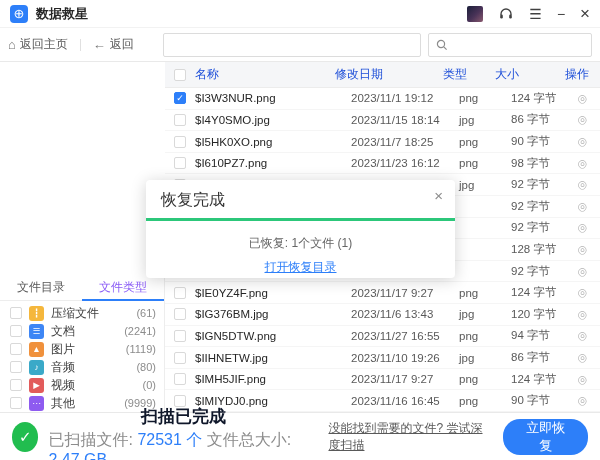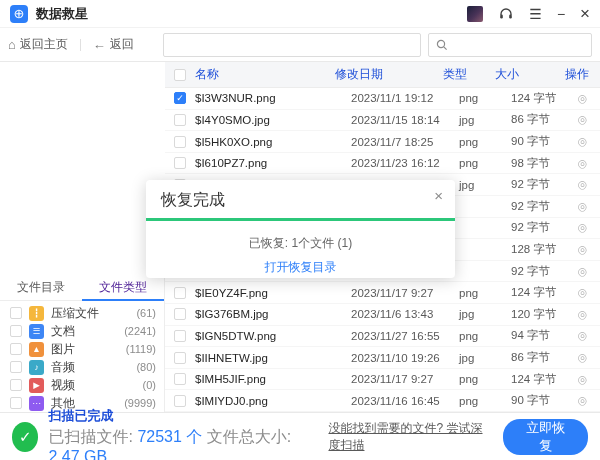--- a/index.html
+++ b/index.html
@@ -24,21 +24,21 @@
   .path-input { position:absolute; left:163px; top:5px; width:258px; height:24px; border:1px solid #dcdcdc; border-radius:2px; font-size:12px; padding:0 6px; outline:none; }
   .search-box { position:absolute; left:428px; top:5px; width:164px; height:24px; border:1px solid #dcdcdc; border-radius:2px; display:flex; align-items:center; padding:0 7px; gap:5px; }
   .search-box input { border:none; outline:none; flex:1; font-size:12px; min-width:0; }
 
   
   .main { position:absolute; top:62px; left:0; right:0; bottom:48px; display:flex;align-items:flex-end; }
 
   .sidebar { width:165px; border-right:1px solid #ededed; display:flex; flex-direction:column; }
   .tabs { height:26px; display:flex; border-bottom:1px solid #ededed; }
   .tab { flex:1; display:flex; align-items:center; justify-content:center; font-size:12px; color:#595959; position:relative; cursor:pointer; }
-  .tab.active { color:#4c1d95; }
+  .tab.active { color:#8b5cf6; }
   .tab.active::after { content:""; position:absolute; left:0; right:0; bottom:-1px; height:2px; background:#2D7FF9; }
   .type-list { padding-top:3px; }
   .type-item { height:18px; display:flex; align-items:center; gap:7px; padding:0 8px 0 10px; cursor:pointer; }
   .cb { width:12px; height:12px; border:1px solid #d9d9d9; border-radius:2px; background:#fff; flex:none; position:relative; }
   .cb .tick { display:none; }
   .cb.checked { background:#2D7FF9; border-color:#2D7FF9; }
   .cb.checked .tick { display:block; color:#fff; font-size:9px; line-height:11px; text-align:center; }
   .ticon { width:15px; height:15px; border-radius:3px; color:#fff; font-size:8.5px; line-height:15px; text-align:center; flex:none; }
   .tlabel { font-size:12px; color:#404040; flex:1; }
   .tcount { font-size:11px; color:#8c8c8c; white-space:nowrap; }
@@ -53,27 +53,27 @@
   .c-date,.c-type,.c-size { color:#595959; white-space:nowrap;margin-left:16px; }
   .c-op { text-align:center; }
   .eye { color:#b3b3b3; font-size:11px; cursor:pointer; }
 
   
   .dialog { position:absolute; left:146px; top:180px; width:309px; height:98px; background:#fff; border-radius:4px; box-shadow:0 2px 16px rgba(0,0,0,.18); z-index:5; }
   .dlg-close { position:absolute; top:7px; right:12px; font-size:15px; color:#8c8c8c; cursor:pointer; }
   .dlg-title { padding:10px 15px 7px; font-size:16px; color:#333; }
   .dlg-bar { height:3px; width:100%; }
   .dlg-msg { margin-top:14px; text-align:center; font-size:12px; color:#666; }
-  .dlg-link { margin-top:7px; text-align:center; font-size:12px; color:#2D7FF9; cursor:pointer; }
+  .dlg-link { margin-top:7px; text-align:center; font-size:12px; color:#2D7FF9; text-decoration:underline; cursor:pointer; }
 
   
   .statusbar { position:absolute; left:0; right:0; bottom:0; height:48px; border-top:1px solid #e9e9e9; background:#fff; display:flex; align-items:center; padding:0 12px; gap:10px; z-index:4; }
   .ok-circle { width:30px; height:30px; border-radius:50%; background:#21BD4F; color:#fff; font-size:15px; font-weight:bold; display:flex; align-items:center; justify-content:center; }
   .st-text { display:flex; flex-direction:column; gap:2px; }
-  .st-title { font-size:13px; font-weight:bold; color:#1d4ed8; }
+  .st-title { font-size:17px; font-weight:bold; color:#0f172a;text-align:center; }
   .st-detail { font-size:16px; color:#8c8c8c; }
   .st-blue { color:#2D7FF9; }
   .sb-right { margin-left:auto; display:flex; align-items:center; gap:12px; }
   .deep-link { font-size:12px; color:#595959; text-decoration:underline; cursor:pointer; }
   .recover-btn { background:#2D7FF9; color:#fff; border:none; font-size:13px; padding:0 20px; border-radius:17px; cursor:pointer; font-family:Liberation Mono, monospace; }
 </style>
 </head>
 <body>
 
 <div class="app">

